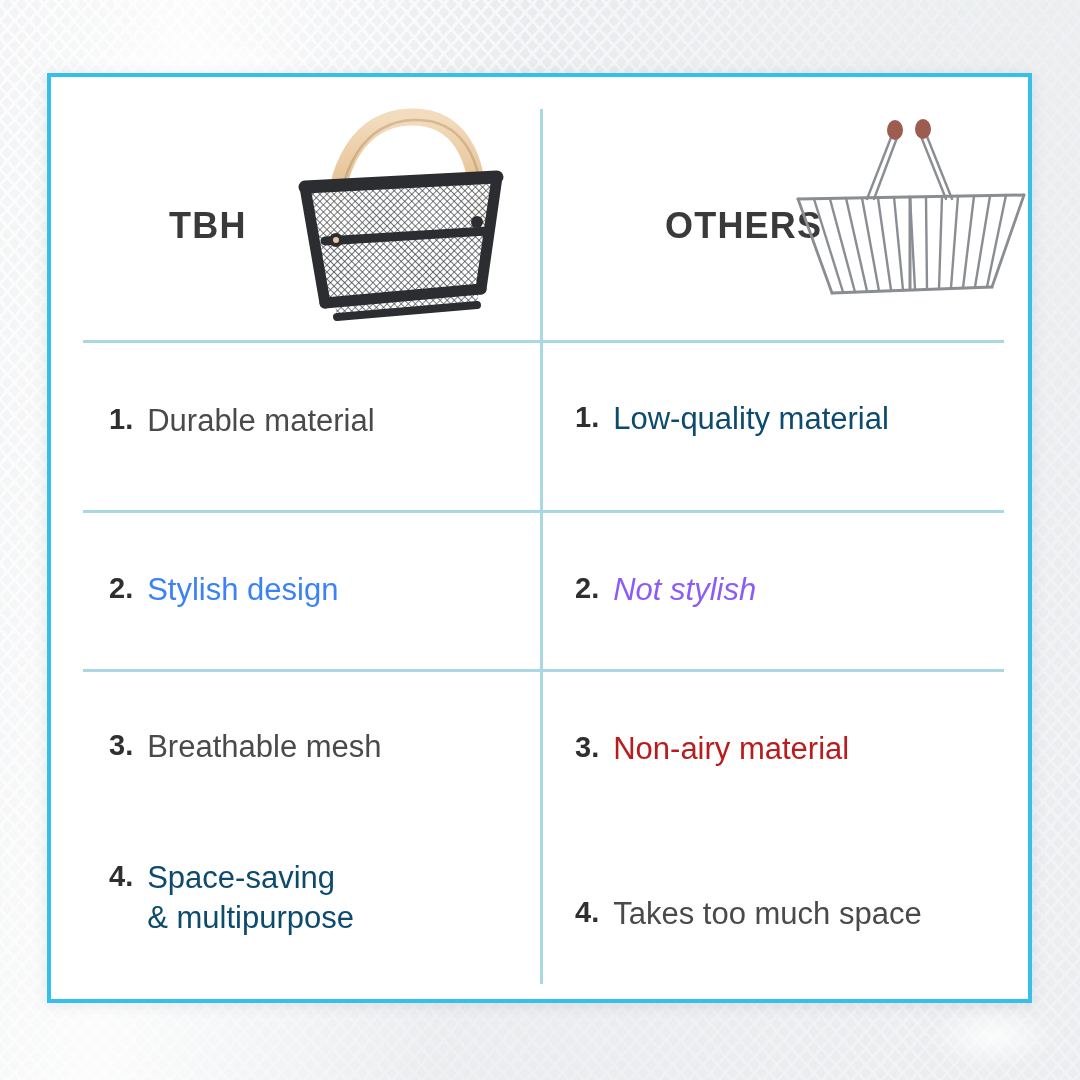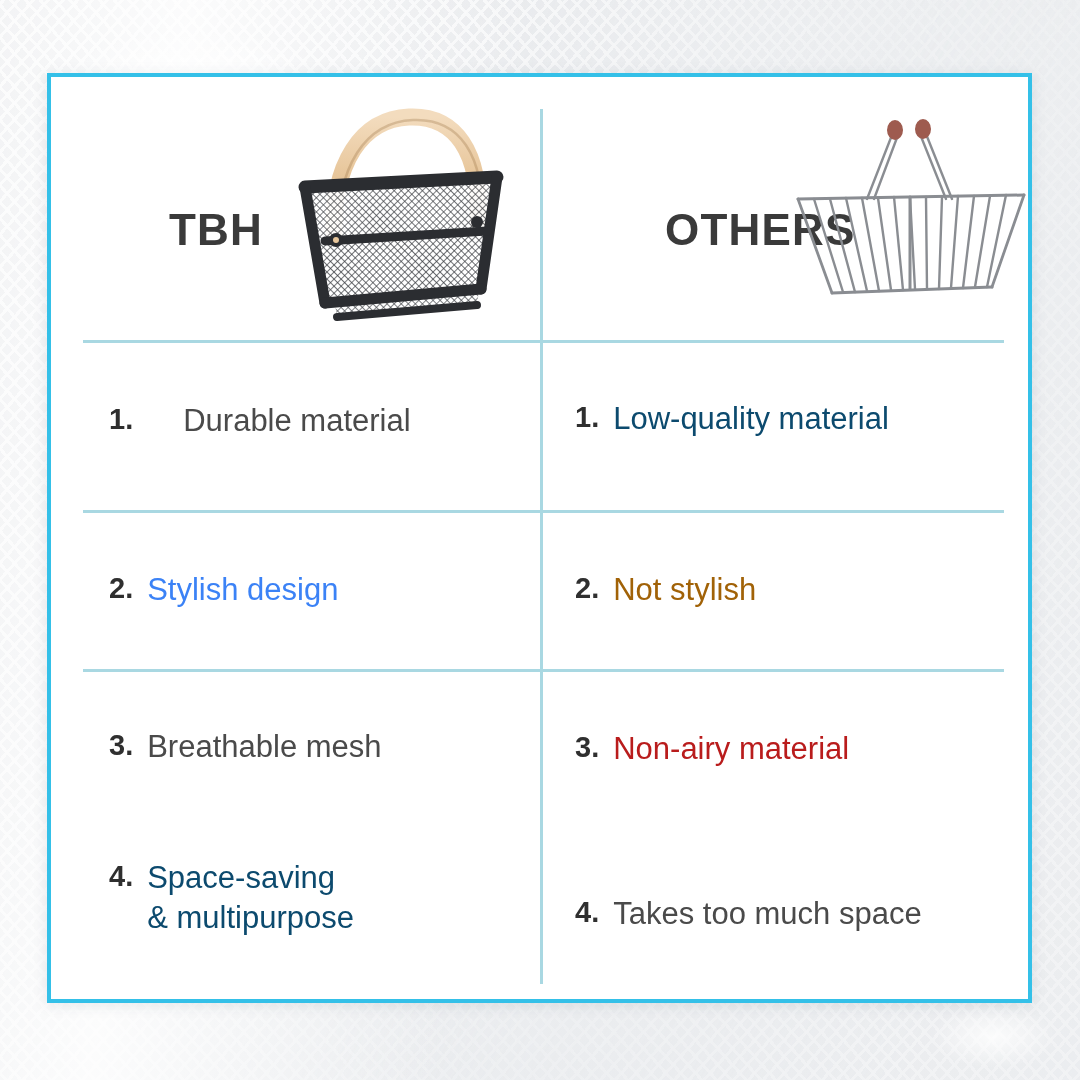--- a/index.html
+++ b/index.html
@@ -97,21 +97,21 @@
   .head-cell {
     position: absolute;
     top: 0;
     height: 263px;
   }
   .head-cell.left  { left: 0;     width: 489px; }
   .head-cell.right { left: 492px; width: 489px; }
 
   .head-label {
     position: absolute;
-    font-size: 44px;
+    font-size: 36px;
     font-weight: 700;
     letter-spacing: 1.2px;
     color: #3a3a3a;
     white-space: nowrap;
   }
   .head-cell.left  .head-label { left: 118px; top: 128px; }
   .head-cell.right .head-label { left: 122px; top: 128px; }
 
   .head-art {
     position: absolute;
@@ -267,42 +267,42 @@
 
   <div class="v-divider" style="background: rgb(169, 216, 226);"></div>
   <div class="h-divider d1" style="background: rgb(169, 216, 226);"></div>
   <div class="h-divider d2" style="background: rgb(169, 216, 226);"></div>
   <div class="h-divider d3" style="background: rgb(169, 216, 226);"></div>
 
   <div class="row r1">
     <div class="cell left">
       <div class="item">
         <span class="item-num">1.</span>
-        <span class="item-text" style="color: rgb(74, 74, 74); margin-left: 36px;">Durable material</span>
+        <span class="item-text" style="color: rgb(74, 74, 74);">Durable material</span>
       </div>
     </div>
     <div class="cell right">
       <div class="item">
         <span class="item-num">1.</span>
         <span class="item-text" style="color: #0c4a6e;">Low-quality material</span>
       </div>
     </div>
   </div>
 
   <div class="row r2">
     <div class="cell left">
       <div class="item">
         <span class="item-num">2.</span>
         <span class="item-text" style="color: #3b82f6;">Stylish design</span>
       </div>
     </div>
     <div class="cell right">
       <div class="item">
         <span class="item-num">2.</span>
-        <span class="item-text" style="color: #a16207;">Not stylish</span>
+        <span class="item-text" style="color: #8b5cf6; font-style: italic;">Not stylish</span>
       </div>
     </div>
   </div>
 
   <div class="row r3">
     <div class="cell left">
       <div class="item">
         <span class="item-num">3.</span>
         <span class="item-text" style="color: rgb(74, 74, 74);">Breathable mesh</span>
       </div>

